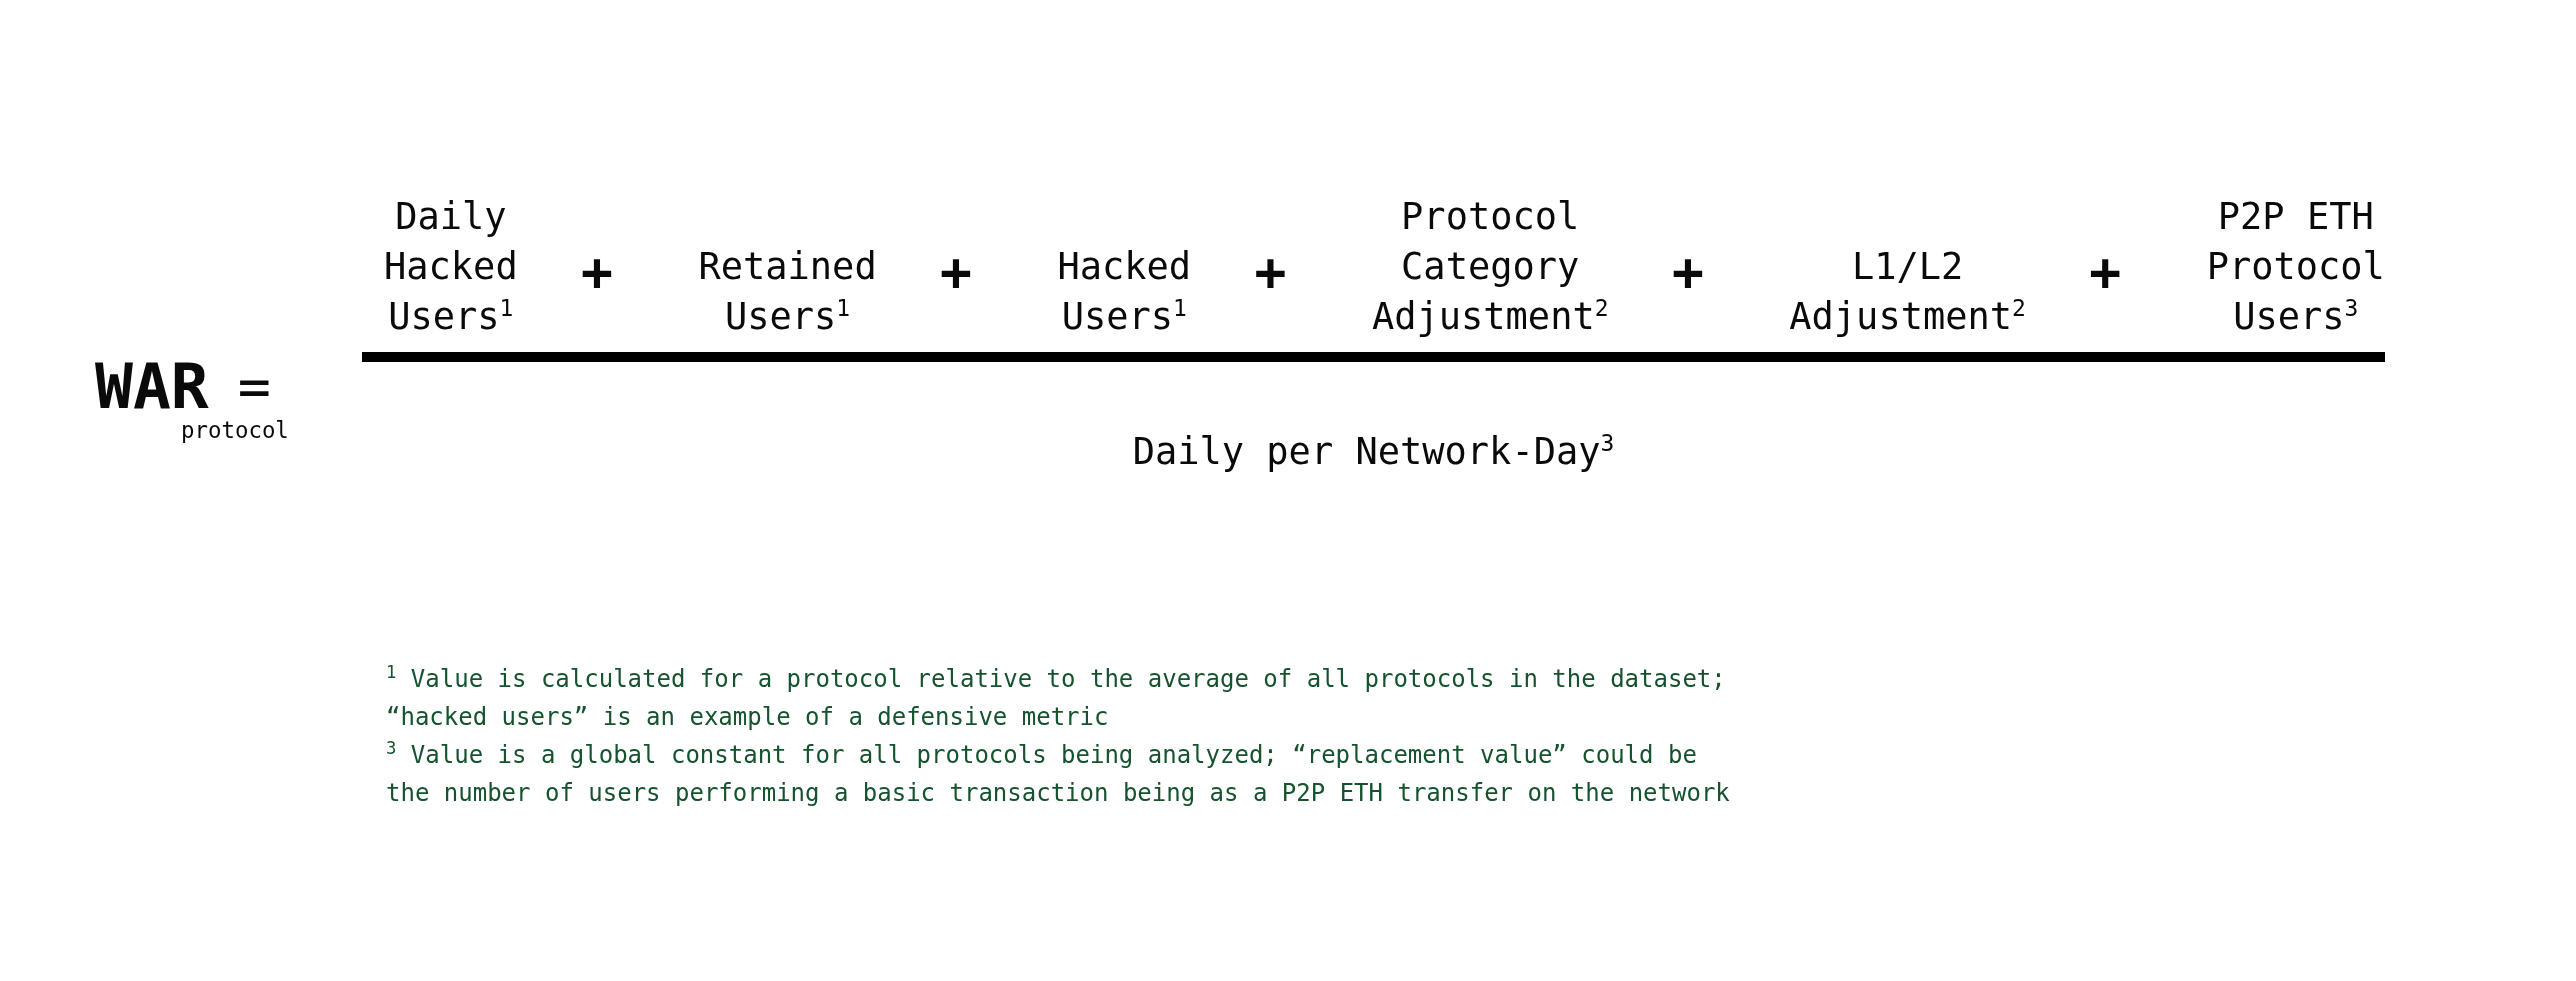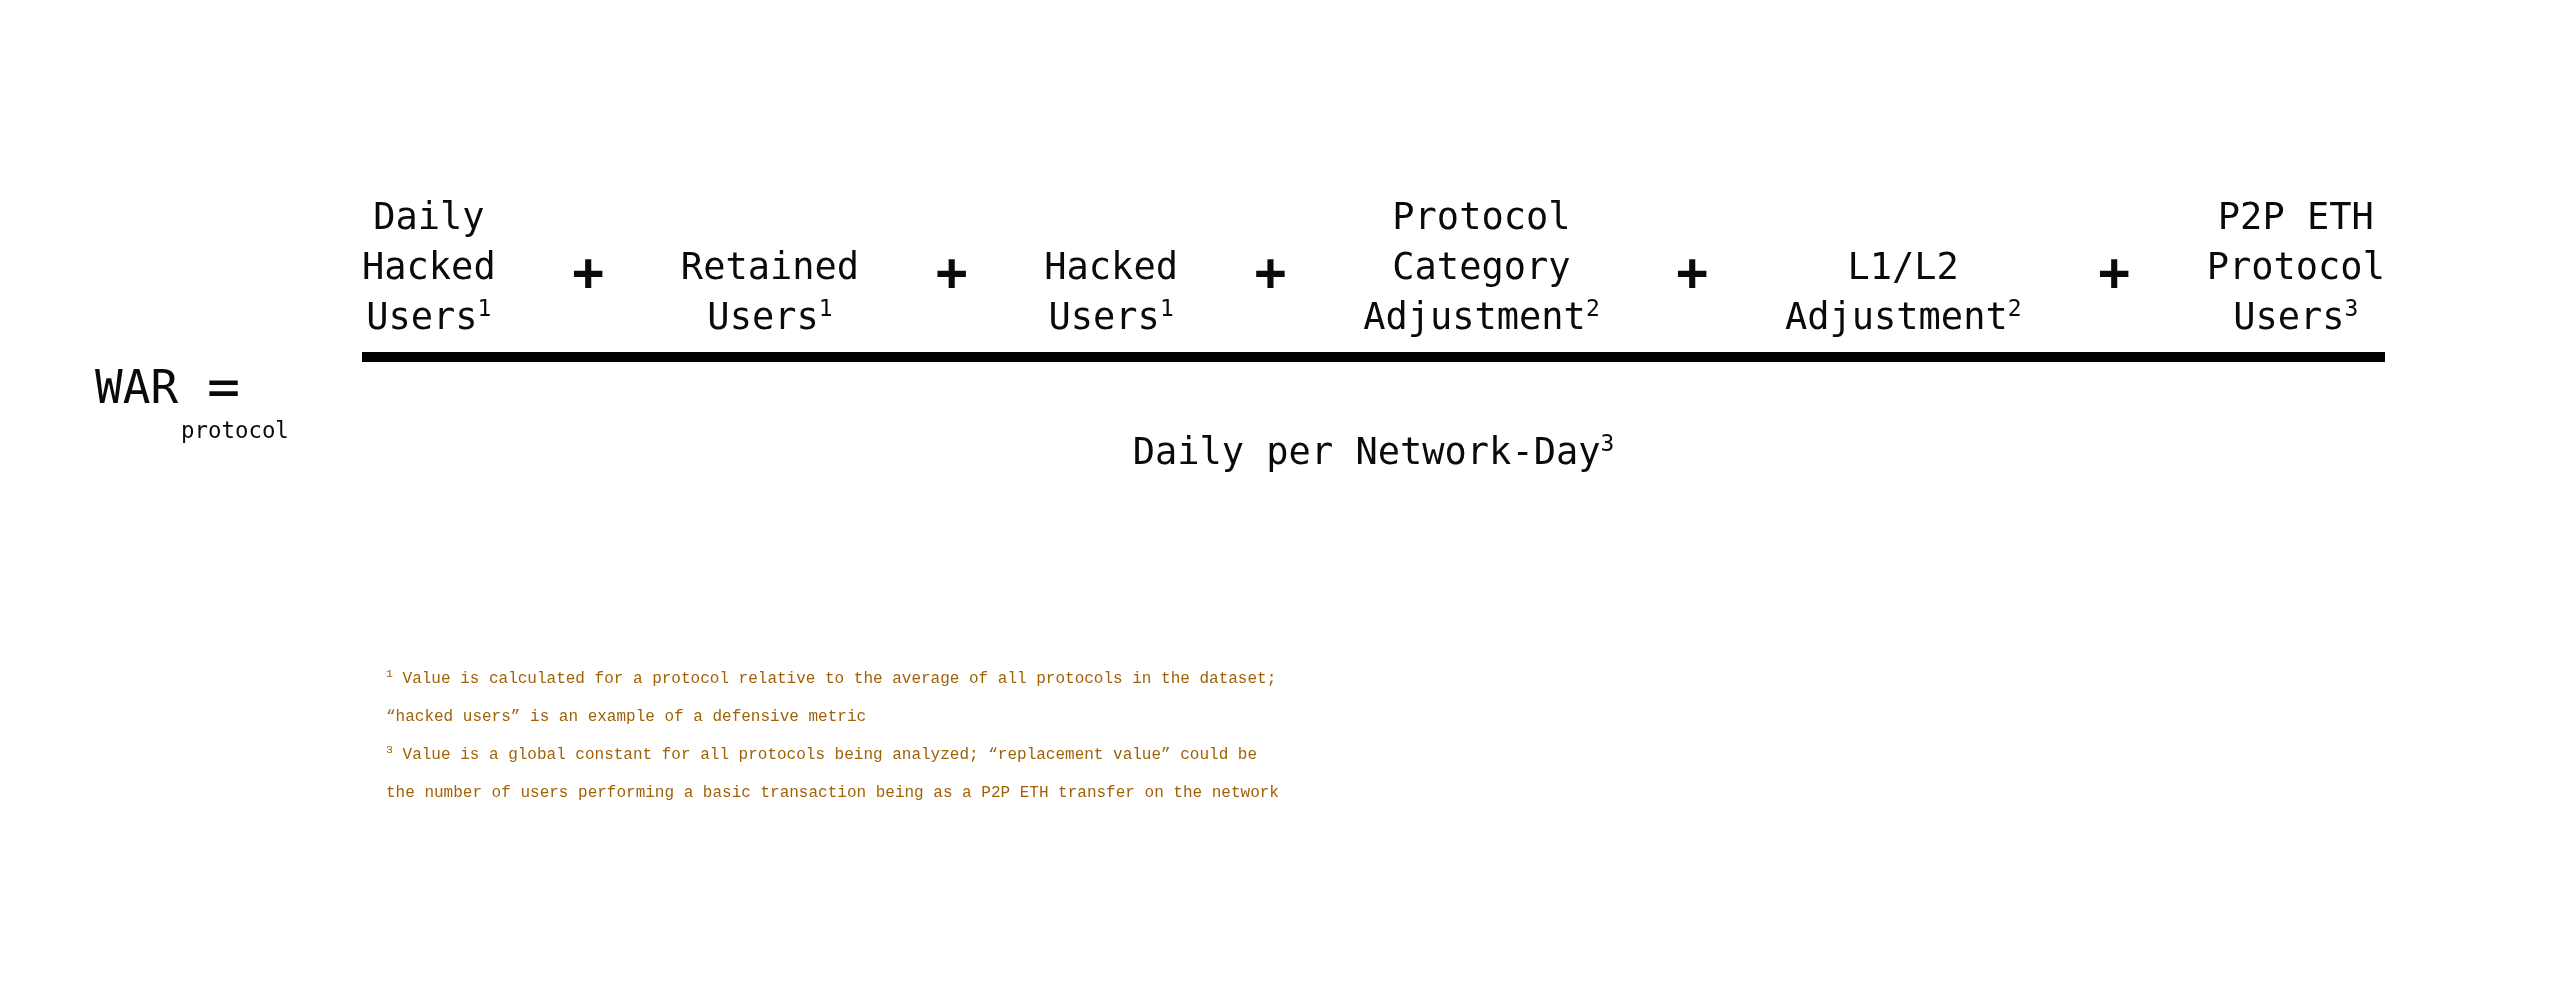--- a/index.html
+++ b/index.html
@@ -33,24 +33,24 @@
     top: 358px;
     display: flex;
     align-items: flex-start;
     height: 117px;
   }
   #war-wrap {
     position: relative;
     display: inline-block;
   }
   #war-label {
-    font-size: 46px;
+    font-size: 63px;
     line-height: 58px;
     letter-spacing: 0px;
-    font-weight: 400;
+    font-weight: 700;
     white-space: nowrap;
   }
   #war-sub {
     position: absolute;
     left: 86px;
     top: 60px;
     font-size: 22.4px;
     line-height: 25px;
     white-space: nowrap;
   }
@@ -75,20 +75,21 @@
     justify-content: space-between;
     width: 100%;
     height: 200px;
   }
   .term {
     text-align: center;
     font-size: 37px;
     line-height: 50px;
     white-space: nowrap;
     padding-bottom: 3.9px;
+    margin-left: 22px;
   }
   .term .line { display: block; }
   .plus {
     font-size: 53px;
     line-height: 50px;
     font-weight: 700;
     text-align: center;
     padding-bottom: 49px;
     flex: 0 0 auto;
   }
@@ -111,24 +112,23 @@
     vertical-align: super;
     line-height: 0;
   }
 
   
   #footnotes {
     position: absolute;
     left: 386px;
     top: 660px;
     width: 1655px;
-    color: #a16207;
-    font-size: 16px;
+    color: #14532d;
+    font-size: 24px;
     line-height: 38px;
-    font-family: Liberation Mono, monospace;
   }
   .footnote { display: block; }
   .fn-line { display: block; white-space: nowrap; }
   .fn-marker { font-size: 0.72em; vertical-align: super; line-height: 0; }
 </style>
 </head>
 <body>
 
 <div id="formula">
 

